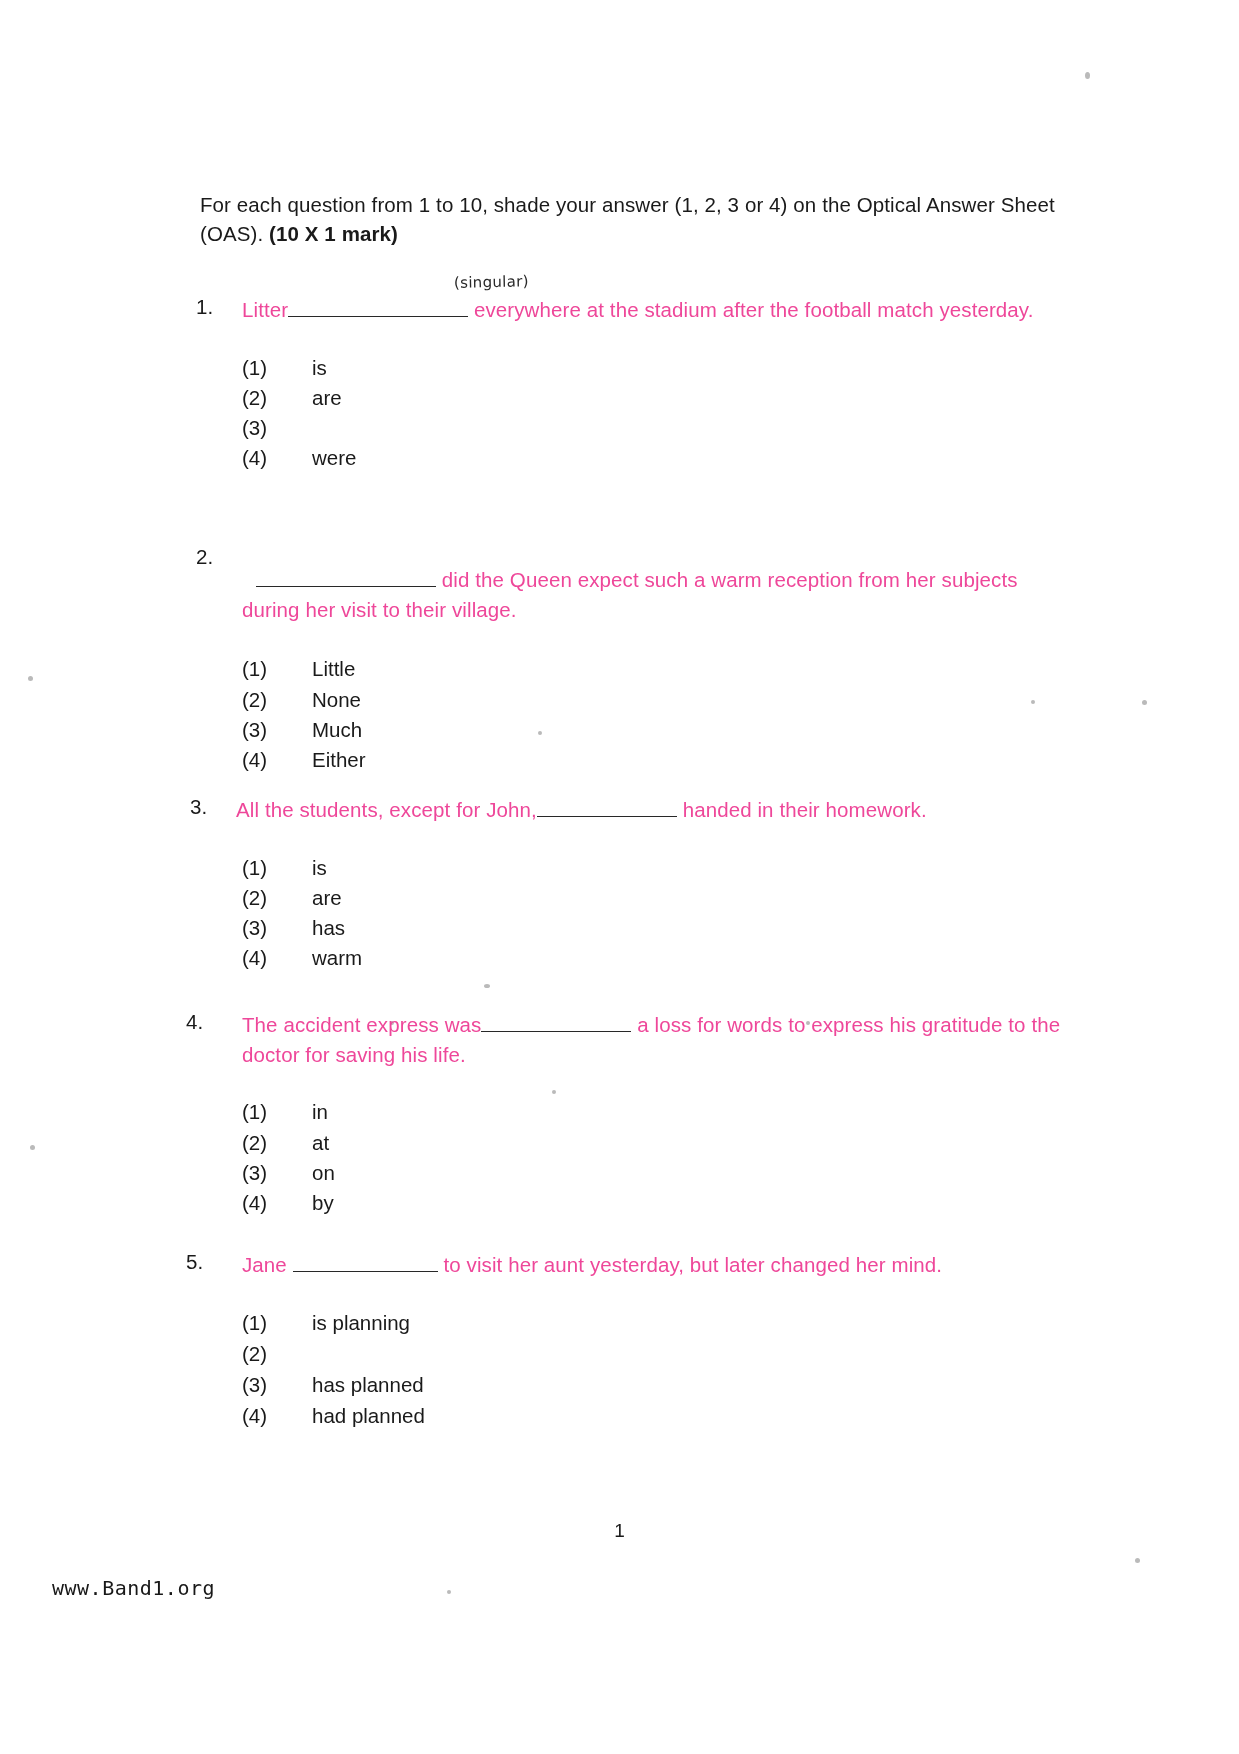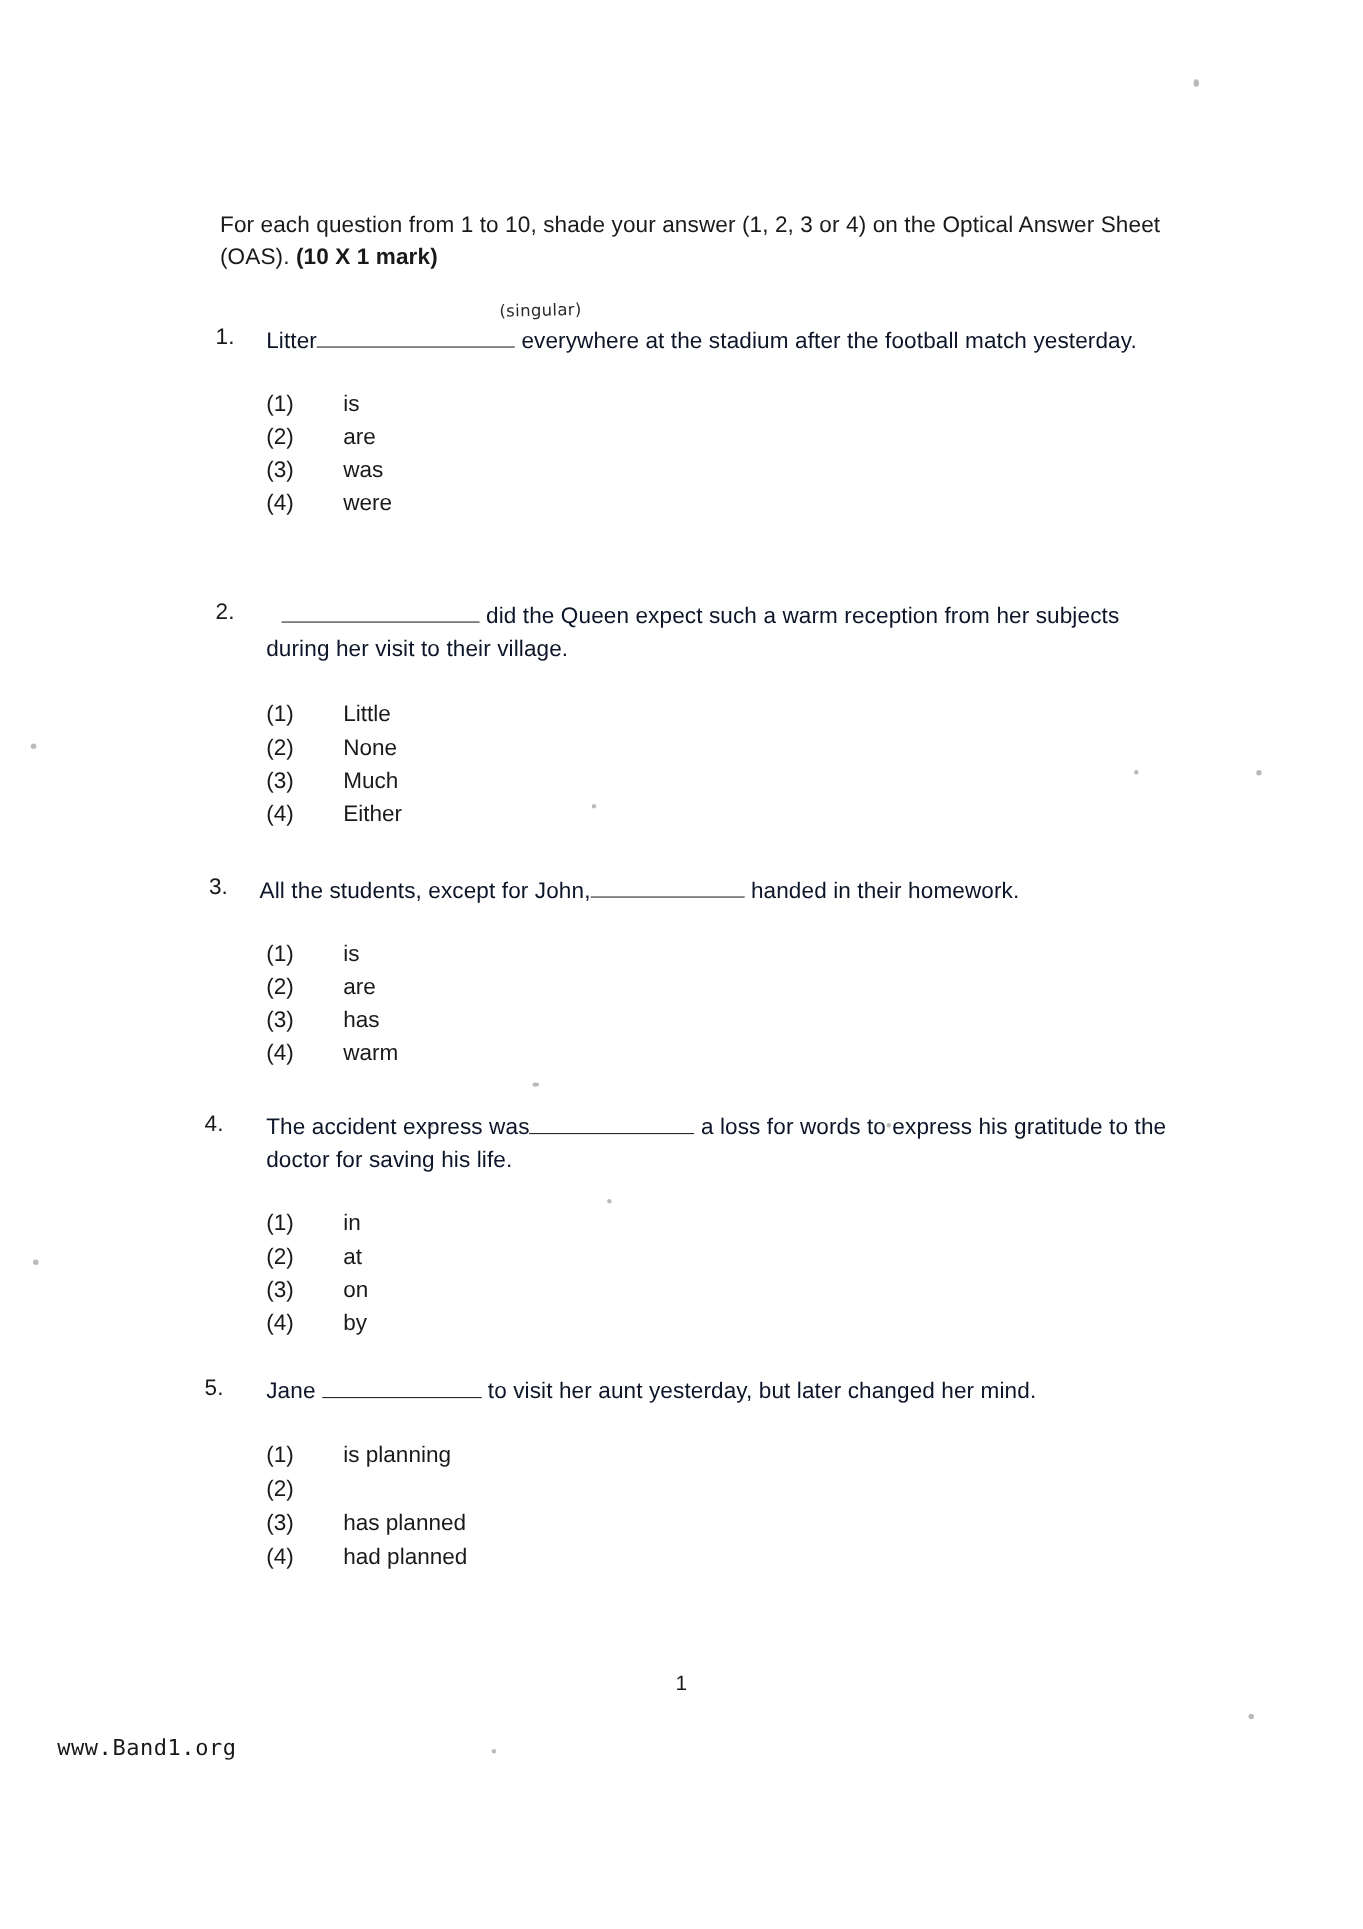--- a/index.html
+++ b/index.html
@@ -54,21 +54,21 @@
     left: 0;
     top: 0;
     width: 46px;
     font-size: 20.5px;
     color: #1c1c1c;
   }
   .q-text {
     margin-left: 46px;
     font-size: 20.5px;
     line-height: 1.45;
-    color: #0f172a;
+    color: #ec4899;
     letter-spacing: 0.1px;
   }
   .blank {
     display: inline-block;
     border-bottom: 1.6px solid #2a2a2a;
     vertical-align: baseline;
   }
   .annot {
     position: absolute;
     font-family: "DejaVu Sans", sans-serif;
@@ -147,32 +147,31 @@
       <div class="opt" style="padding-bottom:4px;">
         <div class="opt-label">(1)</div>
         <div class="opt-val">is</div>
       </div>
       <div class="opt" style="padding-bottom:4px;">
         <div class="opt-label">(2)</div>
         <div class="opt-val">are</div>
       </div>
       <div class="opt" style="padding-bottom:4px;">
         <div class="opt-label">(3)</div>
-        <div class="opt-val">was</div>
       </div>
       <div class="opt">
         <div class="opt-label">(4)</div>
         <div class="opt-val">were</div>
       </div>
     </div>
   </div>
 
   <div class="q" style="top:545px;">
     <div class="q-num">2.</div>
-    <div class="q-text" style="margin-left:46px;">
+    <div class="q-text" style="margin-left:46px;margin-top:20px;">
       <span class="blank" style="width:180px;margin-left:14px;"></span>
       <span>did the Queen expect such a warm reception from her subjects during her visit to their village.</span>
       <span></span>
     </div>
     <div class="opts" style="margin-top:32px;">
       <div class="opt" style="padding-bottom:4px;">
         <div class="opt-label">(1)</div>
         <div class="opt-val">Little</div>
       </div>
       <div class="opt" style="padding-bottom:4px;">

